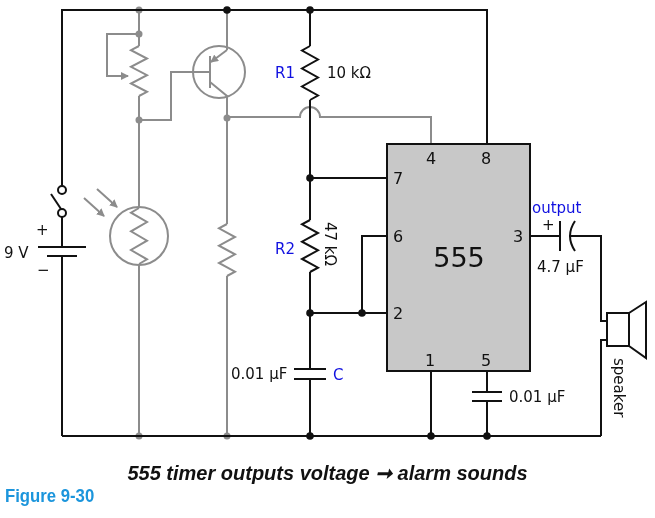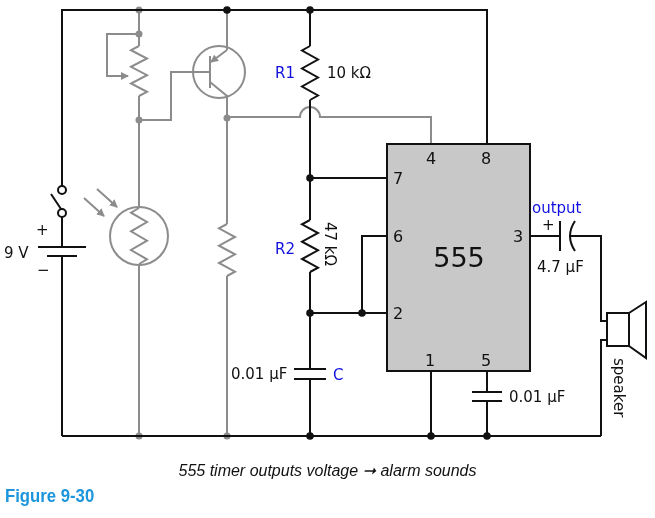--- a/index.html
+++ b/index.html
@@ -5,21 +5,21 @@
   html,body{margin:0;padding:0;background:#ffffff;}
   #wrap{position:relative;width:655px;height:518px;overflow:hidden;background:#fff;}
   svg{position:absolute;left:0;top:0;}
   .blk{stroke:#111;stroke-width:2;fill:none;}
   .gry{stroke:#8c8c8c;stroke-width:2;fill:none;}
   .lbl{font-family:"DejaVu Sans",sans-serif;font-size:15px;fill:#111;}
   .blue{fill:#1010e0;}
   .pin{font-family:"DejaVu Sans",sans-serif;font-size:16px;fill:#111;}
   .chipname{font-family:"DejaVu Sans",sans-serif;font-size:27px;fill:#111;}
   #caption{position:absolute;left:0;width:655px;top:461px;text-align:center;
-    font-family:"Liberation Sans",sans-serif;font-style:italic;font-size:16px;color:#111;}
+    font-family:"Liberation Sans",sans-serif;font-style:italic;font-size:20px;color:#111;font-weight:bold;}
   #figure-label{position:absolute;left:5px;top:485px;font-family:"Liberation Sans",sans-serif;
     font-weight:bold;font-size:19px;transform:scaleX(0.88);transform-origin:left top;}
 </style>
 </head>
 <body>
 
 <div id="wrap">
 <svg width="655" height="460" viewBox="0 0 655 460">
   <defs>
     <marker id="arrG" markerWidth="8" markerHeight="8" refX="7" refY="4" orient="auto" markerUnits="userSpaceOnUse">

